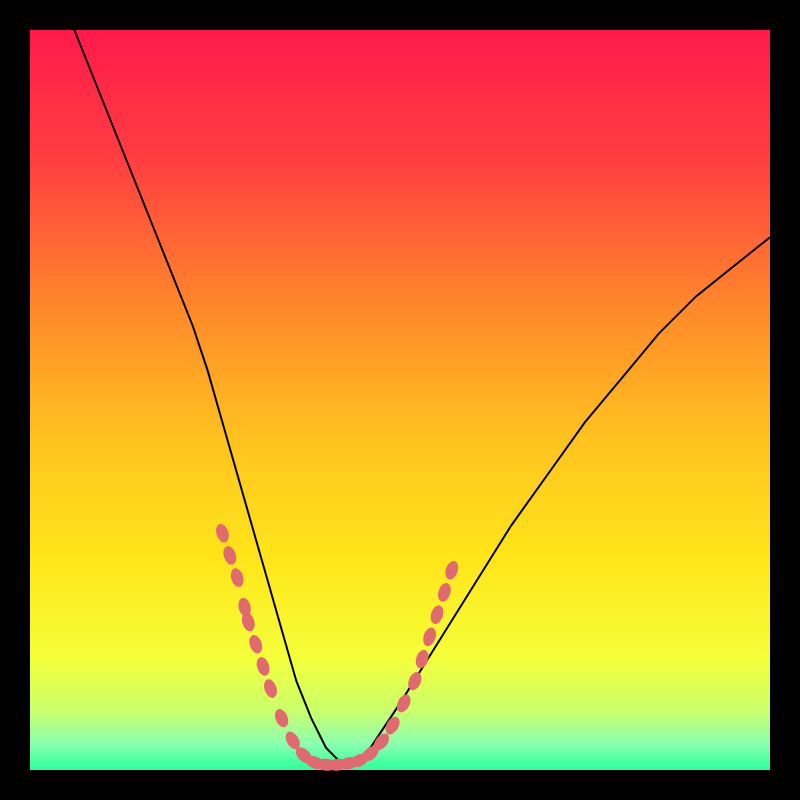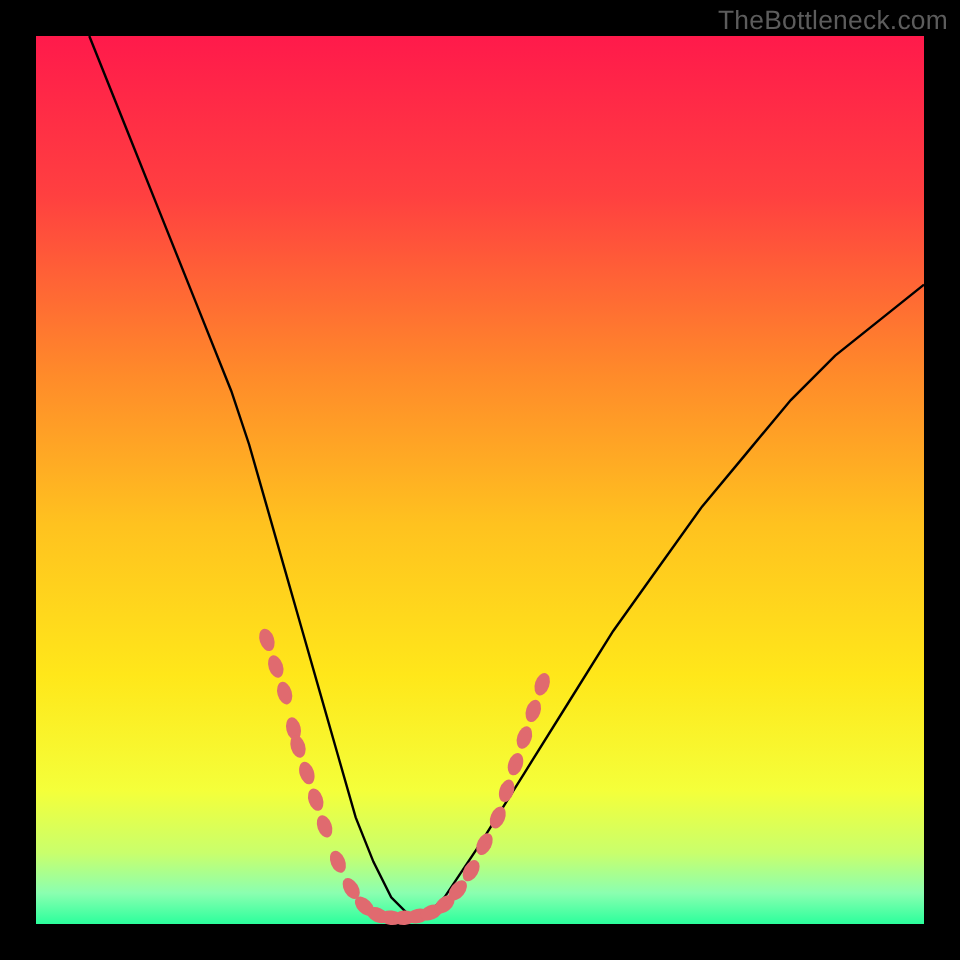--- a/index.html
+++ b/index.html
@@ -42,21 +42,20 @@
     left: 0;
     width: 740px;
     height: 740px;
     overflow: visible;
   }
 </style>
 </head>
 <body>
 
 <div class="frame">
-  <div class="watermark">TheBottleneck.com</div>
   <div class="plot" id="plot" style="background: linear-gradient(rgb(255, 26, 75) 0%, rgb(255, 64, 64) 18%, rgb(255, 138, 42) 38%, rgb(255, 194, 31) 55%, rgb(255, 231, 26) 72%, rgb(244, 255, 58) 85%, rgb(201, 255, 108) 92%, rgb(139, 255, 176) 96.5%, rgb(43, 255, 156) 100%);">
     <svg class="curve" id="curve-svg" viewBox="0 0 740 740" preserveAspectRatio="none">
       <path id="curve-path" fill="none" d="M44.4 0.0 L74.0 74.0 L103.6 148.0 L133.2 222.0 L162.8 296.0 L177.6 340.4 L192.4 392.2 L207.2 444.0 L222.0 495.8 L236.8 547.6 L251.6 599.4 L266.4 651.2 L281.2 688.2 L296.0 717.8 L310.8 732.6 L325.6 732.6 L340.4 717.8 L370.0 673.4 L407.0 614.2 L444.0 555.0 L481.0 495.8 L518.0 444.0 L555.0 392.2 L592.0 347.8 L629.0 303.4 L666.0 266.4 L703.0 236.8 L740.0 207.2 " stroke="#000000" stroke-width="2"></path>
       <g id="marker-group">
           <ellipse cx="192.4" cy="503.2" rx="9.6" ry="6.0" fill="#e06a6f" transform="rotate(71.6 192.4 503.2)"></ellipse>
           <ellipse cx="199.8" cy="525.4" rx="9.6" ry="6.0" fill="#e06a6f" transform="rotate(71.6 199.8 525.4)"></ellipse>
           <ellipse cx="207.2" cy="547.6" rx="9.6" ry="6.0" fill="#e06a6f" transform="rotate(74.1 207.2 547.6)"></ellipse>
           <ellipse cx="214.6" cy="577.2" rx="9.6" ry="6.0" fill="#e06a6f" transform="rotate(76.0 214.6 577.2)"></ellipse>
           <ellipse cx="218.3" cy="592.0" rx="9.6" ry="6.0" fill="#e06a6f" transform="rotate(73.3 218.3 592.0)"></ellipse>
           <ellipse cx="225.7" cy="614.2" rx="9.6" ry="6.0" fill="#e06a6f" transform="rotate(71.6 225.7 614.2)"></ellipse>

